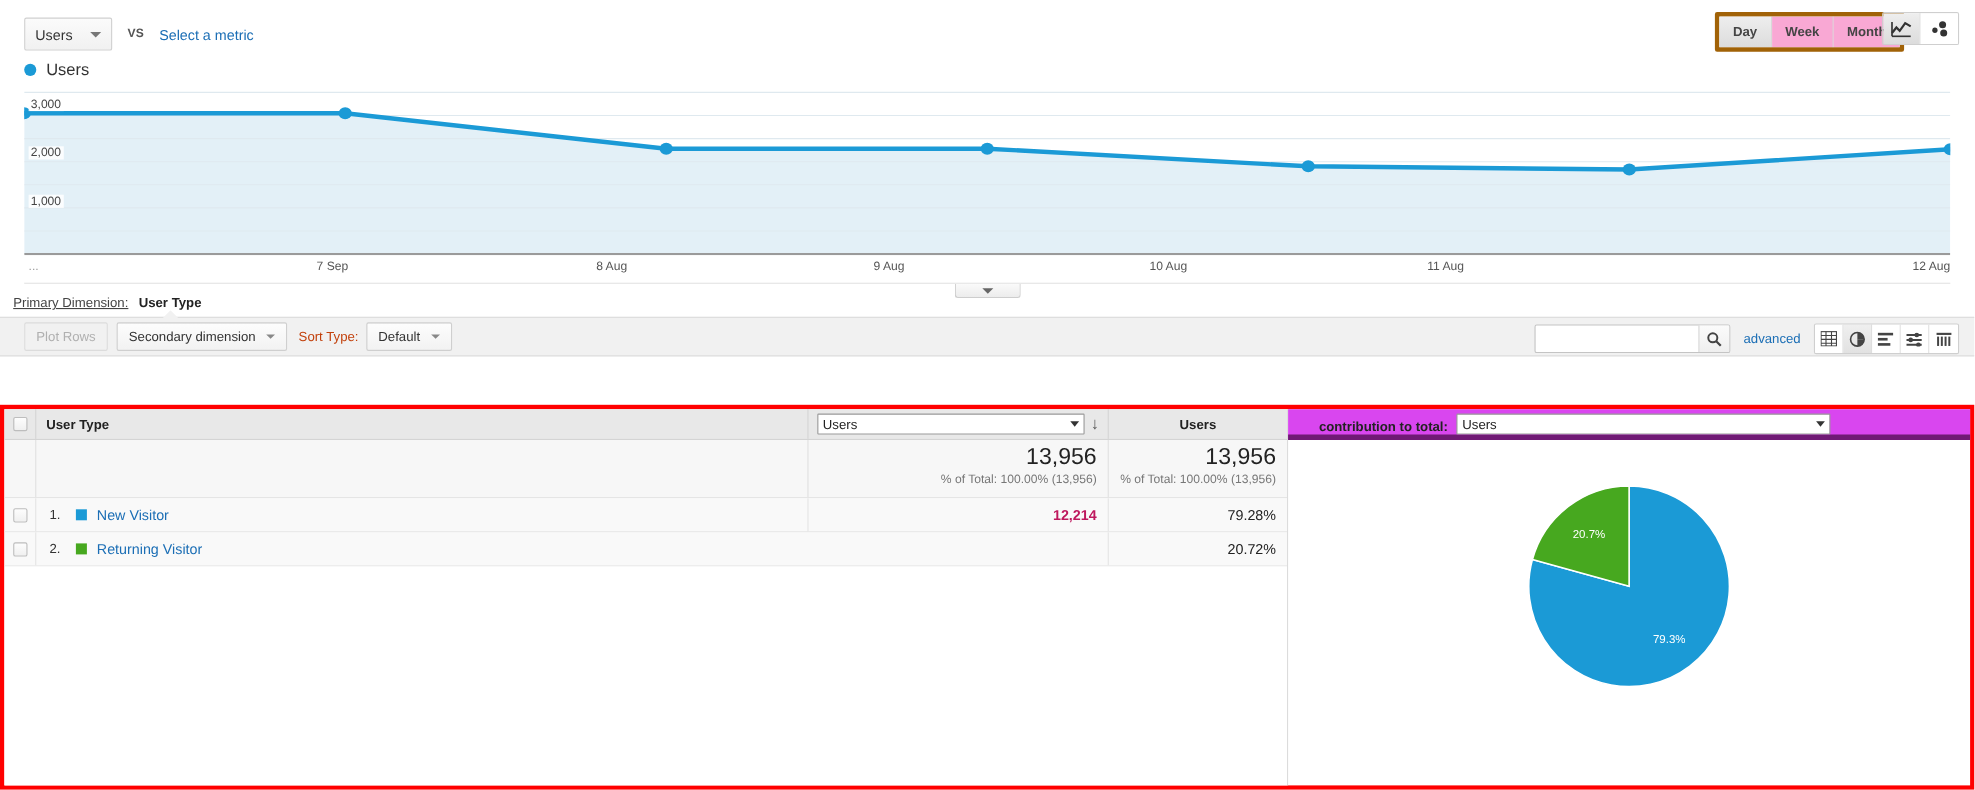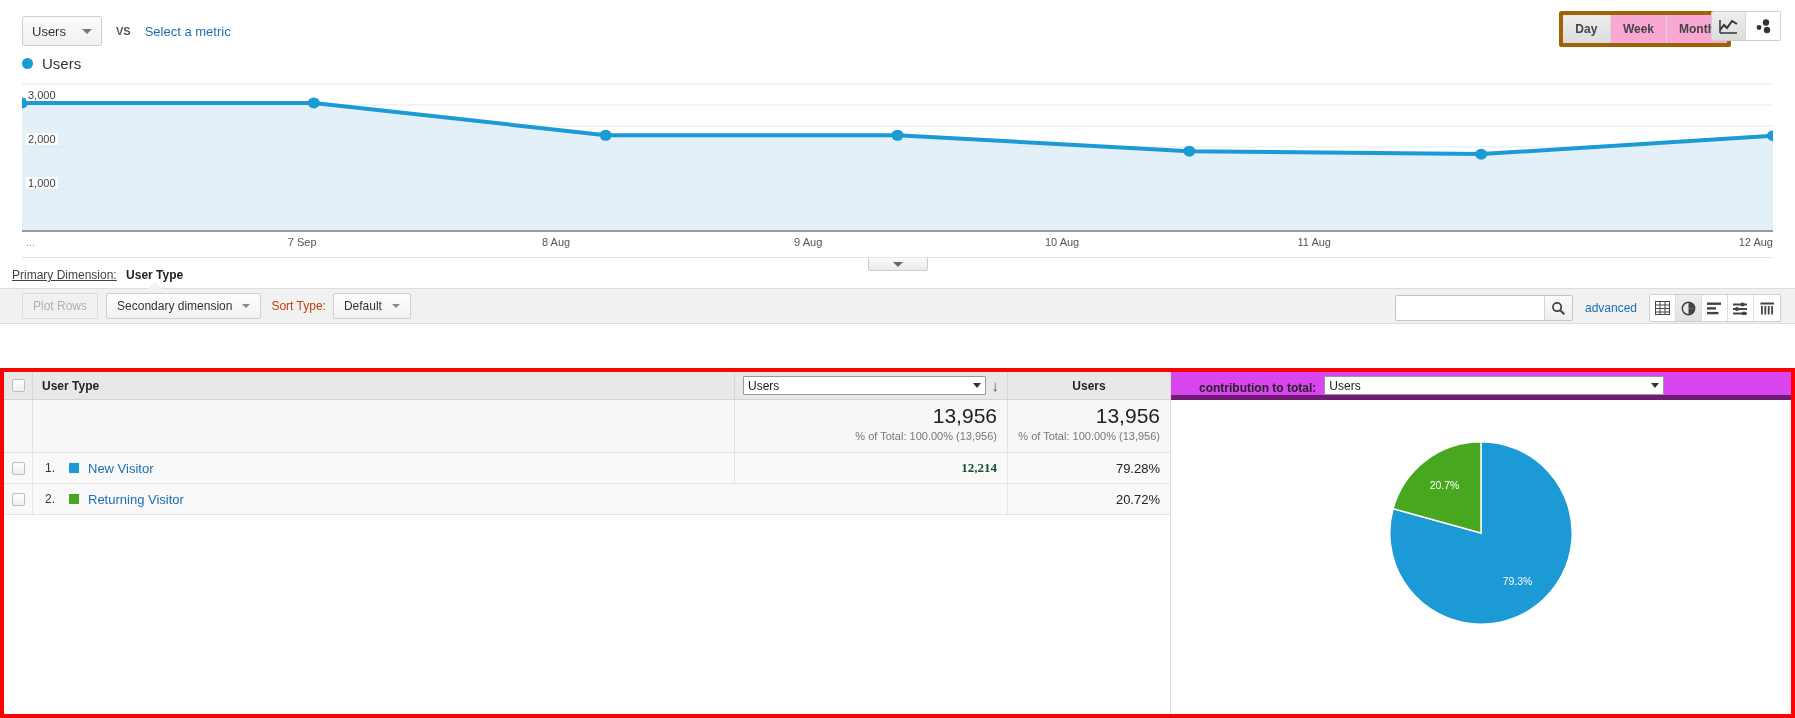--- a/index.html
+++ b/index.html
@@ -205,21 +205,21 @@
   .tot-sub { font-size: 11px; color:#777; margin-top: 2px; }
 
   .drow { display:flex; height: 31px; border-bottom:1px solid #e4e4e4; align-items:stretch; background:#fff; }
   .drow.alt { background:#f9f9f9; }
   .d-check { width:28px; display:flex;align-items:center;justify-content:center; }
   .d-dim { flex:1; border-left:1px solid #e4e4e4; display:flex; align-items:center; padding-left: 12px; }
   .d-idx { width: 24px; font-size:12px; color:#333; }
   .d-swatch { width:10px;height:10px; margin-right:9px; display:inline-block; }
   .d-link { color:#1b6eb5; font-size:13px; cursor:pointer; }
   .d-m1 { width:273px; border-left:1px solid #e4e4e4; display:flex;align-items:center;justify-content:flex-end;
-          padding-right:10px; font-size:13px; font-weight:bold; color:#14532d;font-family:Liberation Serif, serif; }
+          padding-right:10px; font-size:13px; font-weight:bold; color:#be185d; }
   .d-m2 { width:163px; border-left:1px solid #e4e4e4; display:flex;align-items:center;justify-content:flex-end;
           padding-right:10px; font-size:13px; color:#222; }
 
   .tbl-body-left { flex:1; background:#fff; }
   .pie-area { flex:1; display:flex; align-items:flex-start; justify-content:center; padding-top: 38px; }
 
   .chk {
     width: 13px; height:13px; border:1px solid #bdbdbd; border-radius:2px;
     background: linear-gradient(#fdfdfd,#f0f0f0); cursor:pointer;
   }

